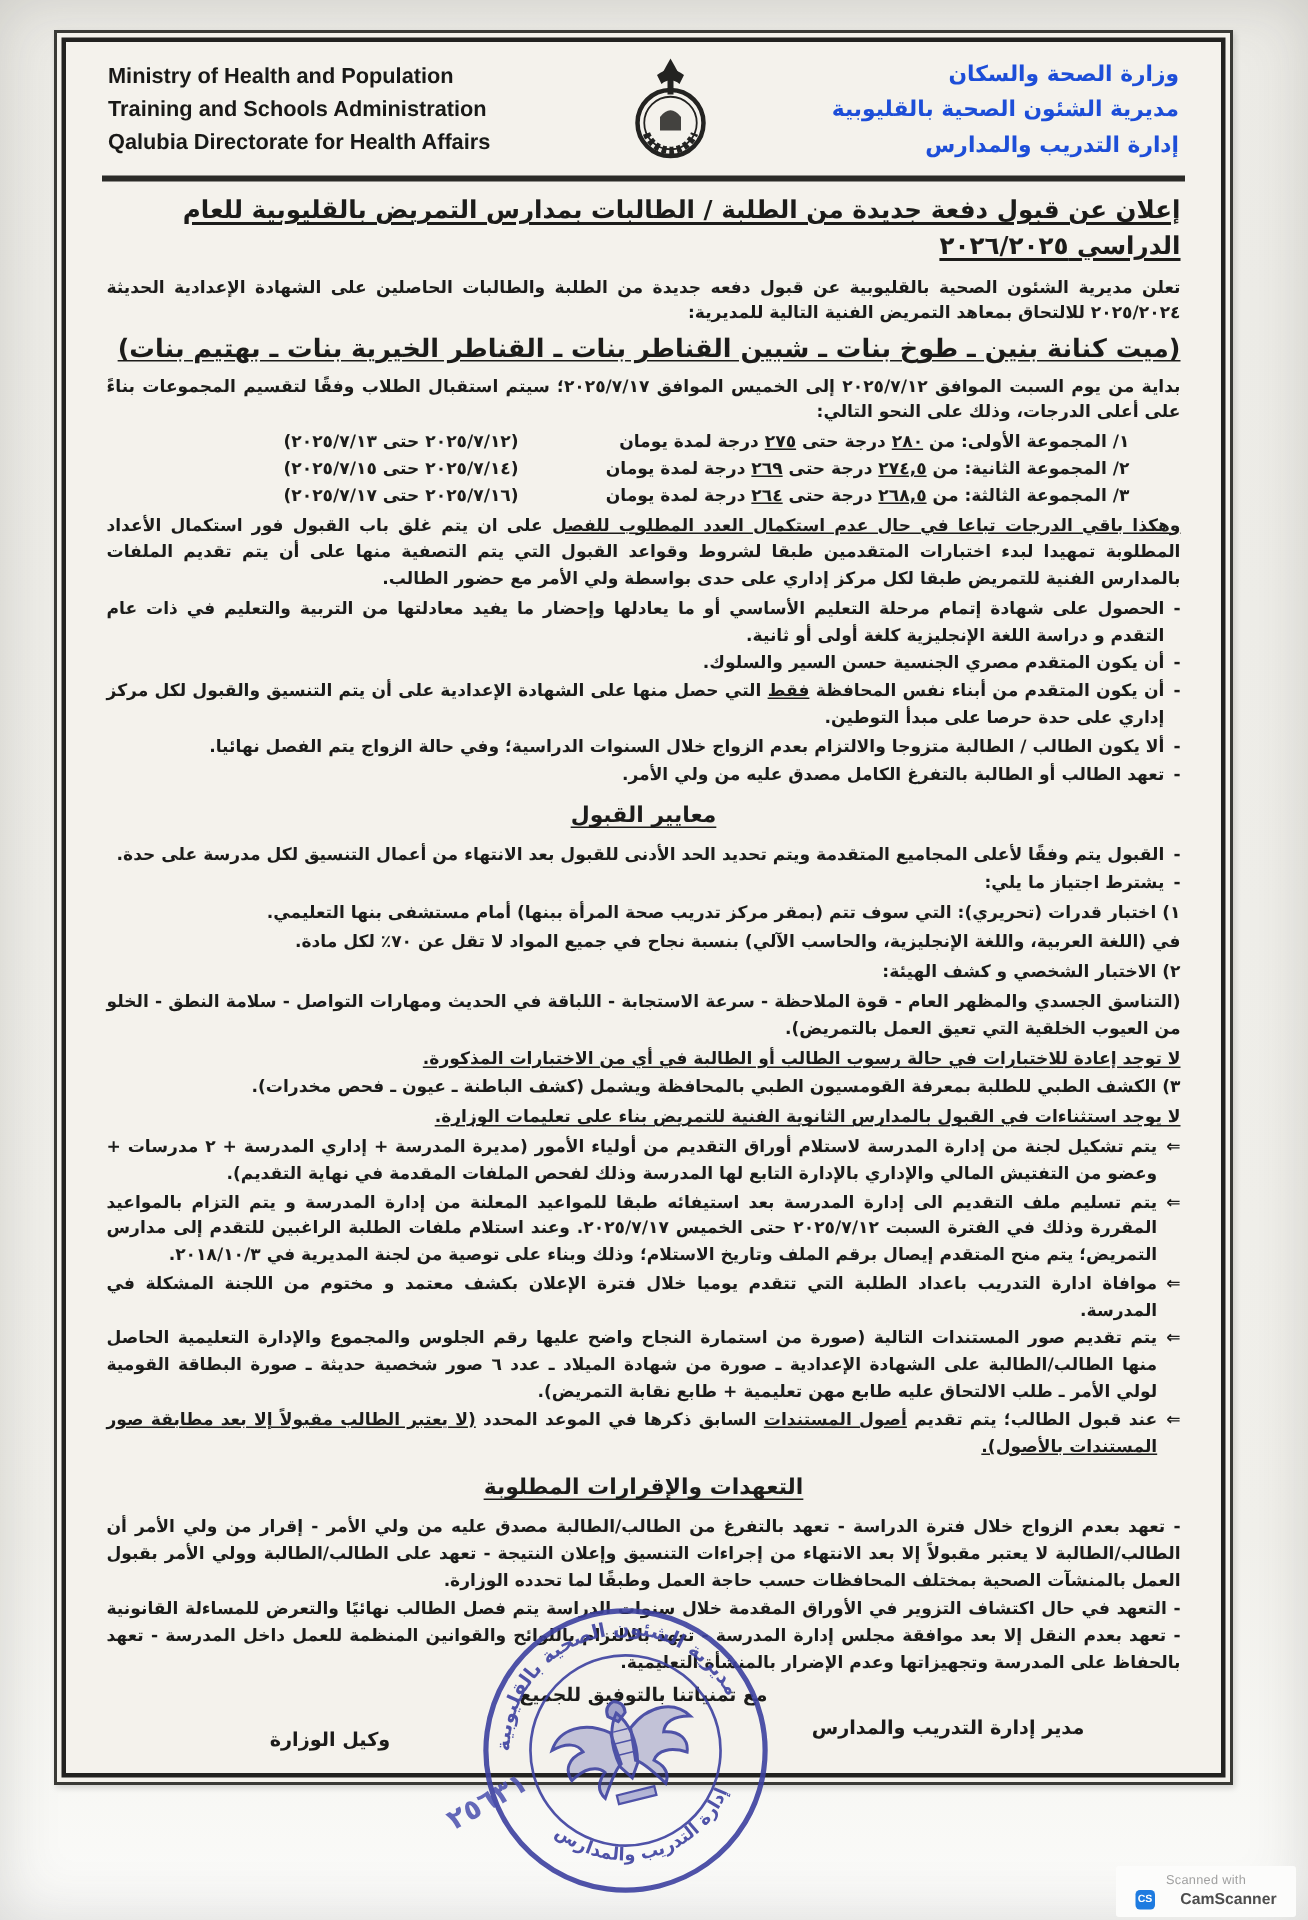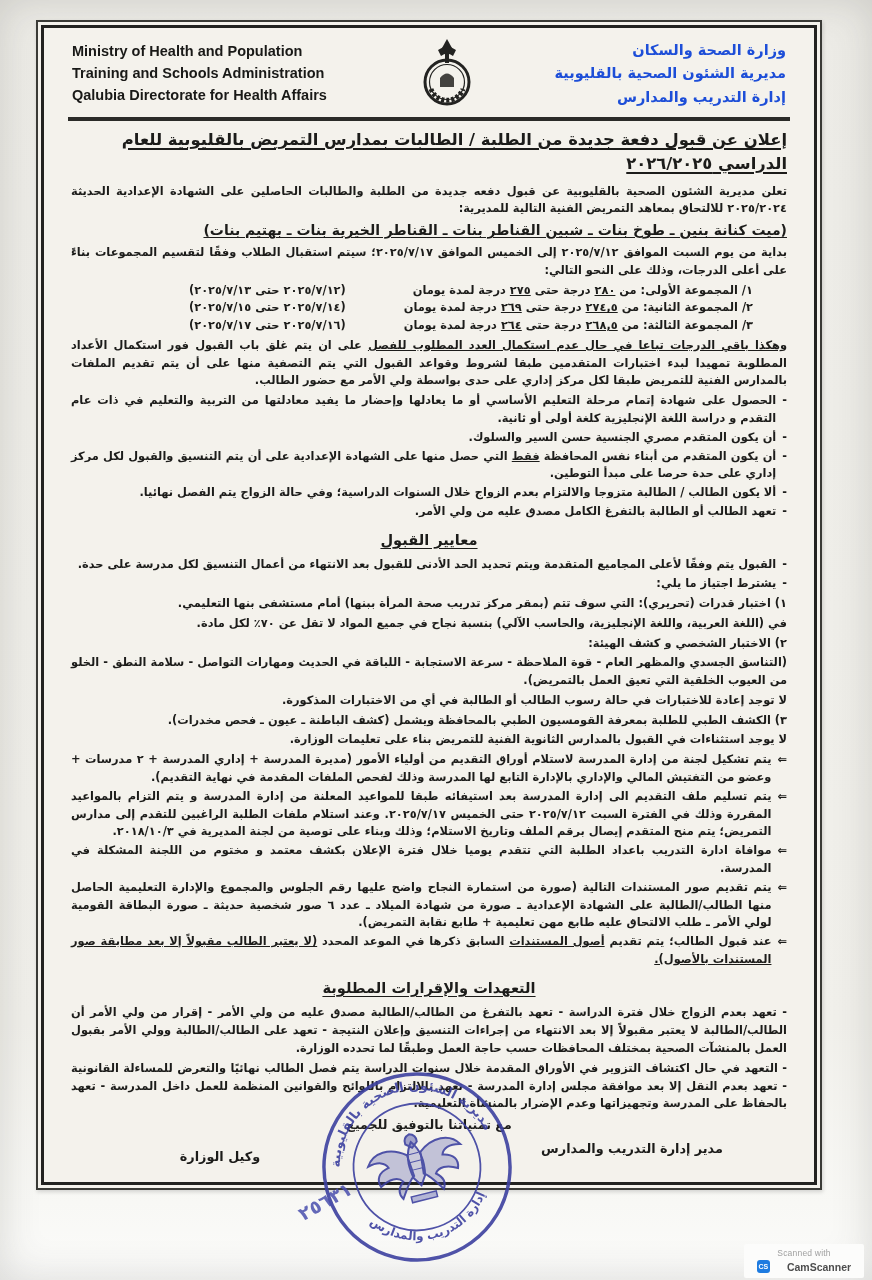--- a/index.html
+++ b/index.html
@@ -42,33 +42,33 @@
   .content{
     direction:rtl;color:#1c1c1a;font-weight:bold;
     font-size:11.4px;line-height:1.56;padding:2px 3px 0;
   }
   .content p{margin:2px 0;text-align:justify;}
   .title{
     font-size:16.4px;line-height:1.45;margin:5px 0 7px;text-align:right;
     text-decoration:underline;text-underline-offset:3px;text-decoration-thickness:2px;
   }
   .schools{
-    text-align:left;font-size:14px;margin:2px 0 3px;
+    text-align:left;font-size:17px;margin:2px 0 3px;
     text-decoration:underline;text-underline-offset:2px;
   }
   .group-row{display:flex;justify-content:space-between;margin:0 34px 0 118px;}
   .group-row .g-label .u, .u{text-decoration:underline;}
   .sec-heading{
     text-align:center;font-size:14.6px;margin:8px 0 5px;font-weight:bold;
     text-decoration:underline;text-underline-offset:3px;
   }
   .item{display:flex;gap:6px;margin:1px 0;}
   .item .mk{flex:0 0 auto;}
   .item .tx{flex:1;text-align:justify;}
-  .note{text-align:right;text-underline-offset:2px;margin:2px 0;}
+  .note{text-align:right;text-decoration:underline;text-underline-offset:2px;margin:2px 0;}
   .closing{text-align:center !important;font-size:12.6px;margin:9px 0 1px;}
   
   .sigrow{display:flex;justify-content:space-between;padding:2px 30px 0 44px;}
   .sig{position:relative;text-align:center;}
   .sig-right{width:250px;}
   .sig-left{width:210px;padding-top:8px;}
   .sig-title{font-size:12.8px;}
   
   .stamp{position:absolute;left:318px;top:1068px;width:198px;height:198px;opacity:.9;}
   .stamp svg{transform:rotate(-14deg);}
@@ -77,21 +77,21 @@
     color:#4a4fae;font-size:19px;font-weight:bold;letter-spacing:6px;
     transform:rotate(-29deg);opacity:.85;
   }
   
   .cs-badge{
     position:absolute;right:8px;bottom:2px;width:112px;padding:4px 4px 5px;
     background:#fcfcfb;border-radius:2px;text-align:center;
     font-family:"Liberation Sans","DejaVu Sans",sans-serif;
   }
   .cs-top{font-size:8.5px;color:#a0a0a0;letter-spacing:.2px;}
-  .cs-bot{display:flex;align-items:center;justify-content:center;gap:17px;margin-top:2px;}
+  .cs-bot{display:flex;justify-content:center;gap:17px;margin-top:2px;}
   .cs-icon{
     width:13px;height:13px;border-radius:3px;background:#1e7be0;color:#fff;
     font-size:7px;line-height:13px;font-weight:bold;flex:0 0 auto;
   }
   .cs-text{font-size:10.5px;font-weight:bold;color:#4d4d4d;}
 </style>
 </head>
 <body>
 
 <div class="scan">

